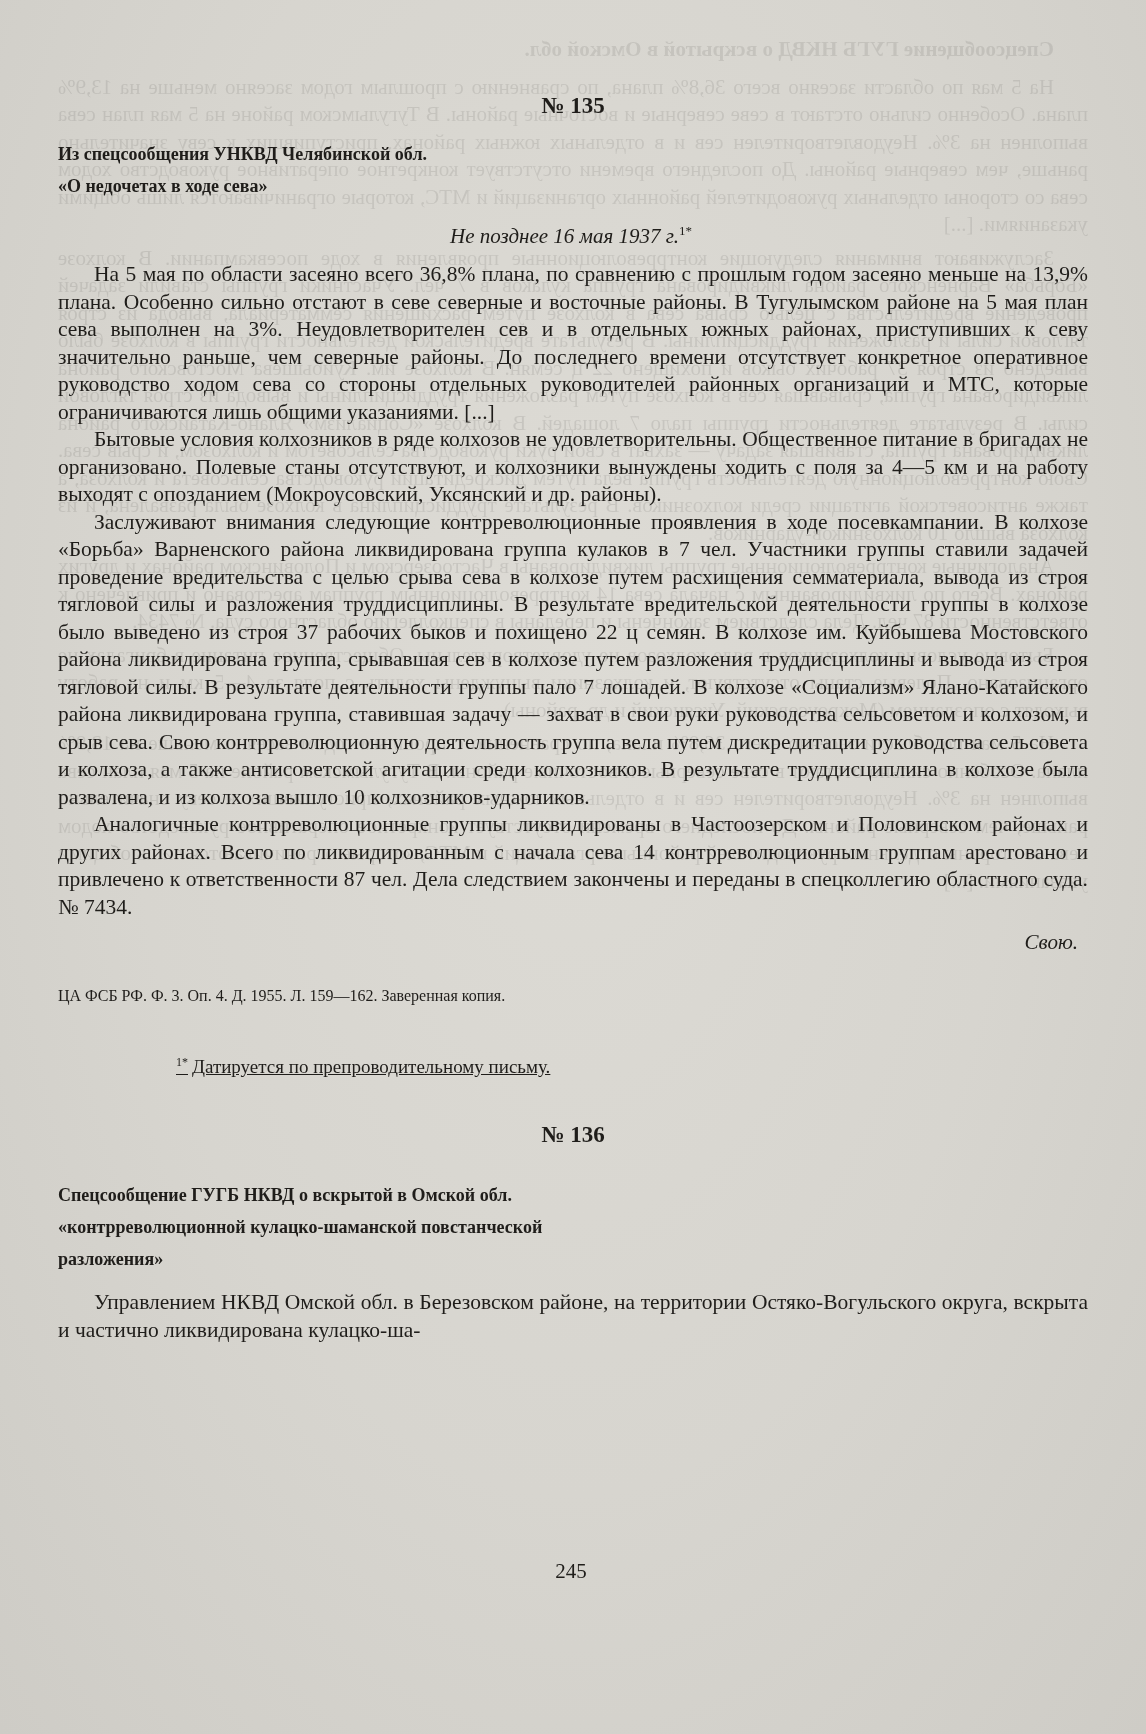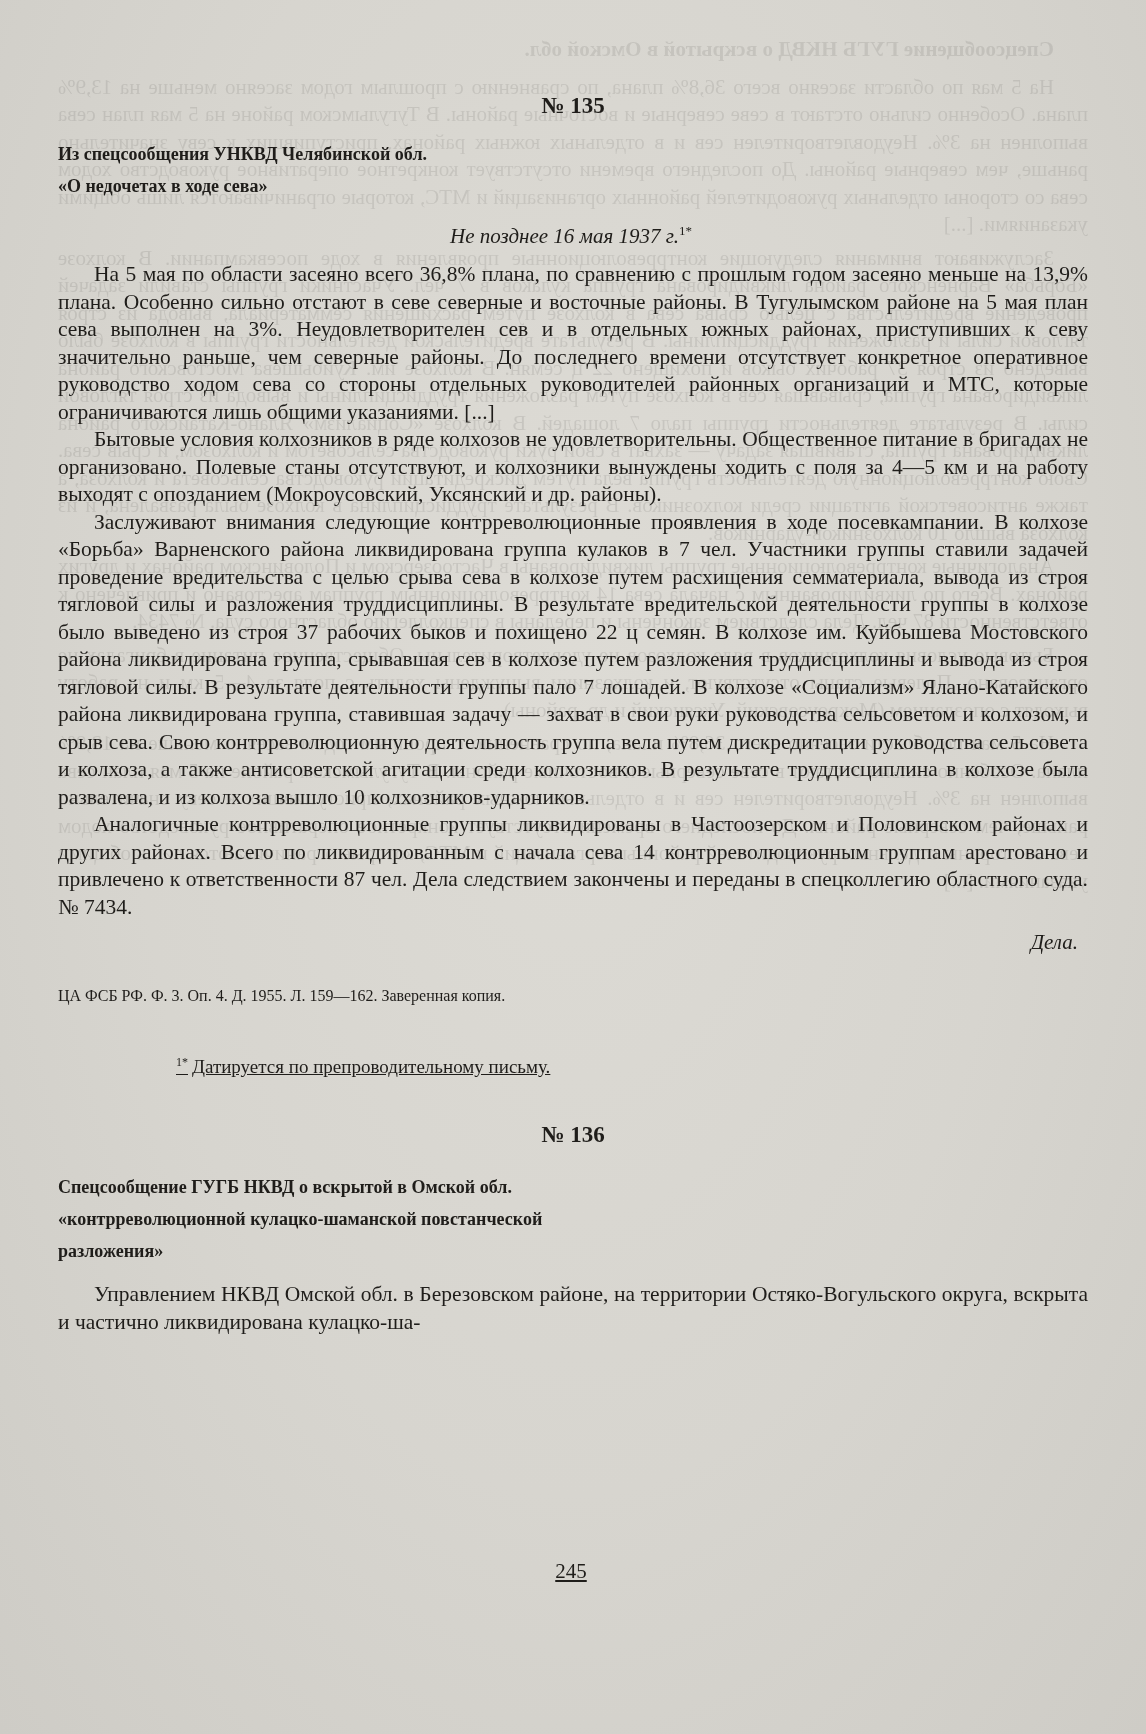--- a/index.html
+++ b/index.html
@@ -94,31 +94,30 @@
     font-size: 19px;
     line-height: 24px;
     margin: 0 0 42px 118px;
     text-decoration: underline;
   }
   .footnote sup {
     font-size: 12px;
     vertical-align: super;
     margin-right: 4px;
   }
-  .doc-136 .doc-number { margin-bottom: 22px; }
+  .doc-136 .doc-number { margin-bottom: 30px; }
   .doc-136 .doc-title { margin-bottom: 14px; }
   .page-number {
     position: absolute;
     left: 0;
     right: 4px;
     bottom: 150px;
     text-align: center;
     font-size: 21px;
     z-index: 2;
-    text-decoration: underline;
   }
 </style>
 </head>
 <body>
 
 <div class="page">
 
   <div class="bleed" aria-hidden="true">
     <p class="b-title">Спецсообщение ГУГБ НКВД о вскрытой в Омской обл.</p>
     <p>На 5 мая по области засеяно всего 36,8% плана, по сравнению с прошлым годом засеяно меньше на 13,9% плана. Особенно сильно отстают в севе северные и восточные районы. В Тугулымском районе на 5 мая план сева выполнен на 3%. Неудовлетворителен сев и в отдельных южных районах, приступивших к севу значительно раньше, чем северные районы. До последнего времени отсутствует конкретное оперативное руководство ходом сева со стороны отдельных руководителей районных организаций и МТС, которые ограничиваются лишь общими указаниями. [...]</p>
@@ -138,21 +137,21 @@
         <span>«О недочетах в ходе сева»</span>
       </h2>
 
       <div class="dateline"><em>Не позднее 16 мая 1937 г.</em><sup>1*</sup></div>
 
       <p class="body-par">На 5 мая по области засеяно всего 36,8% плана, по сравнению с прошлым годом засеяно меньше на 13,9% плана. Особенно сильно отстают в севе северные и восточные районы. В Тугулымском районе на 5 мая план сева выполнен на 3%. Неудовлетворителен сев и в отдельных южных районах, приступивших к севу значительно раньше, чем северные районы. До последнего времени отсутствует конкретное оперативное руководство ходом сева со стороны отдельных руководителей районных организаций и МТС, которые ограничиваются лишь общими указаниями. [...]</p>
       <p class="body-par">Бытовые условия колхозников в ряде колхозов не удовлетворительны. Общественное питание в бригадах не организовано. Полевые станы отсутствуют, и колхозники вынуждены ходить с поля за 4—5 км и на работу выходят с опозданием (Мокроусовский, Уксянский и др. районы).</p>
       <p class="body-par">Заслуживают внимания следующие контрреволюционные проявления в ходе посевкампании. В колхозе «Борьба» Варненского района ликвидирована группа кулаков в 7 чел. Участники группы ставили задачей проведение вредительства с целью срыва сева в колхозе путем расхищения семматериала, вывода из строя тягловой силы и разложения труддисциплины. В результате вредительской деятельности группы в колхозе было выведено из строя 37 рабочих быков и похищено 22 ц семян. В колхозе им. Куйбышева Мостовского района ликвидирована группа, срывавшая сев в колхозе путем разложения труддисциплины и вывода из строя тягловой силы. В результате деятельности группы пало 7 лошадей. В колхозе «Социализм» Ялано-Катайского района ликвидирована группа, ставившая задачу — захват в свои руки руководства сельсоветом и колхозом, и срыв сева. Свою контрреволюционную деятельность группа вела путем дискредитации руководства сельсовета и колхоза, а также антисоветской агитации среди колхозников. В результате труддисциплина в колхозе была развалена, и из колхоза вышло 10 колхозников-ударников.</p>
       <p class="body-par">Аналогичные контрреволюционные группы ликвидированы в Частоозерском и Половинском районах и других районах. Всего по ликвидированным с начала сева 14 контрреволюционным группам арестовано и привлечено к ответственности 87 чел. Дела следствием закончены и переданы в спецколлегию областного суда. № 7434.</p>
 
-      <div class="signature">Дела.</div>
+      <div class="signature">Свою.</div>
 
       <div class="source">ЦА ФСБ РФ. Ф. 3. Оп. 4. Д. 1955. Л. 159—162. Заверенная копия.</div>
 
       <div class="footnote"><sup>1*</sup><span>Датируется по препроводительному письму.</span></div>
     </div>
 
     <div class="doc doc-136">
       <div class="doc-number">№ 136</div>
 
       <h2 class="doc-title">

